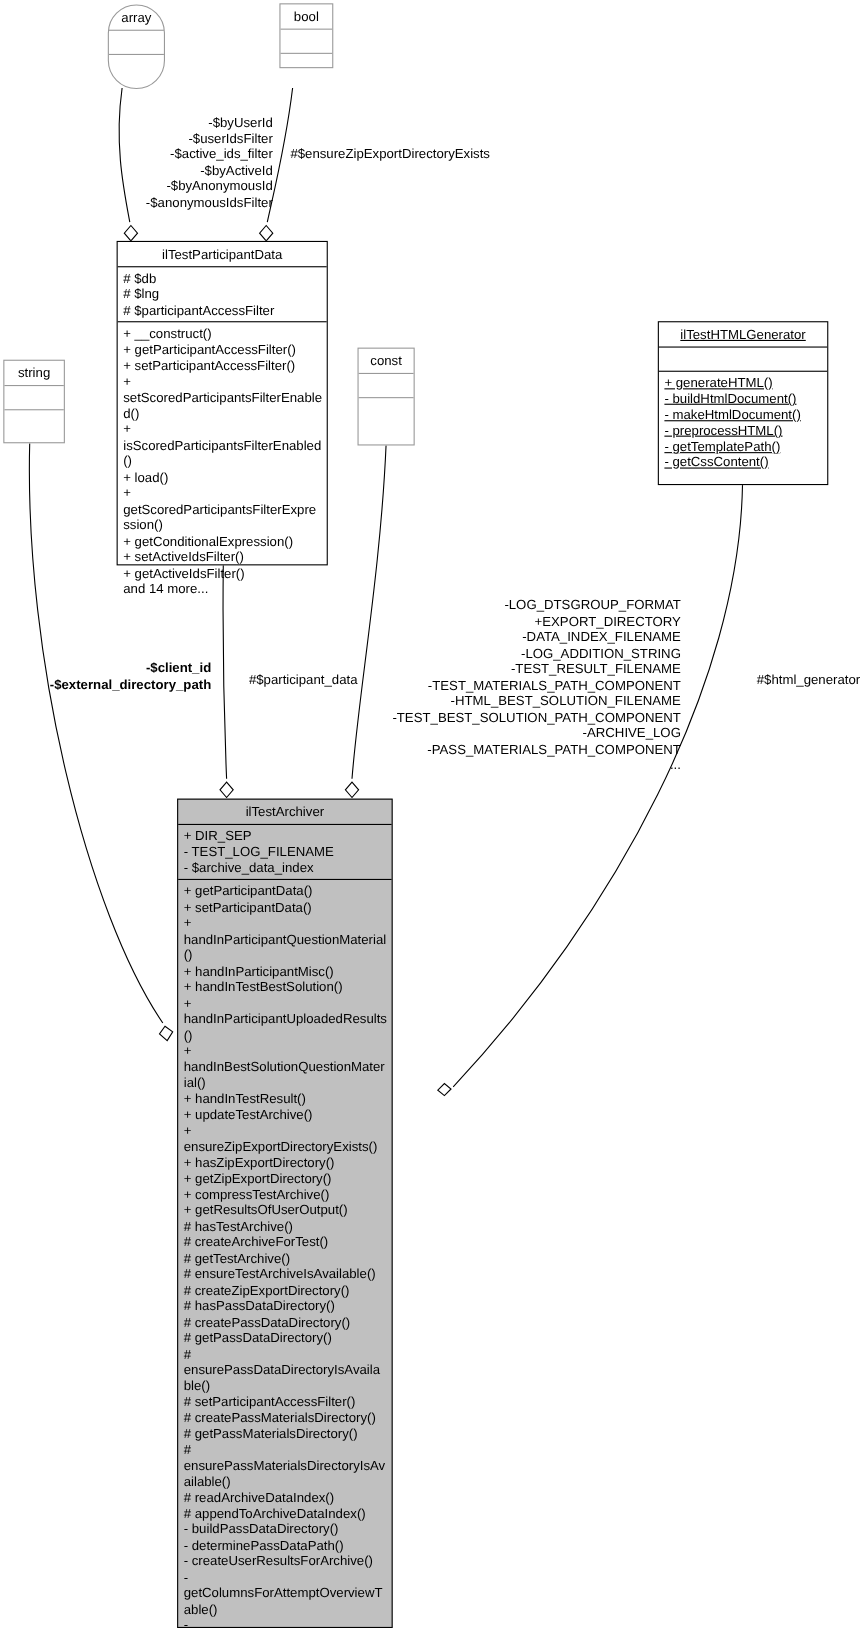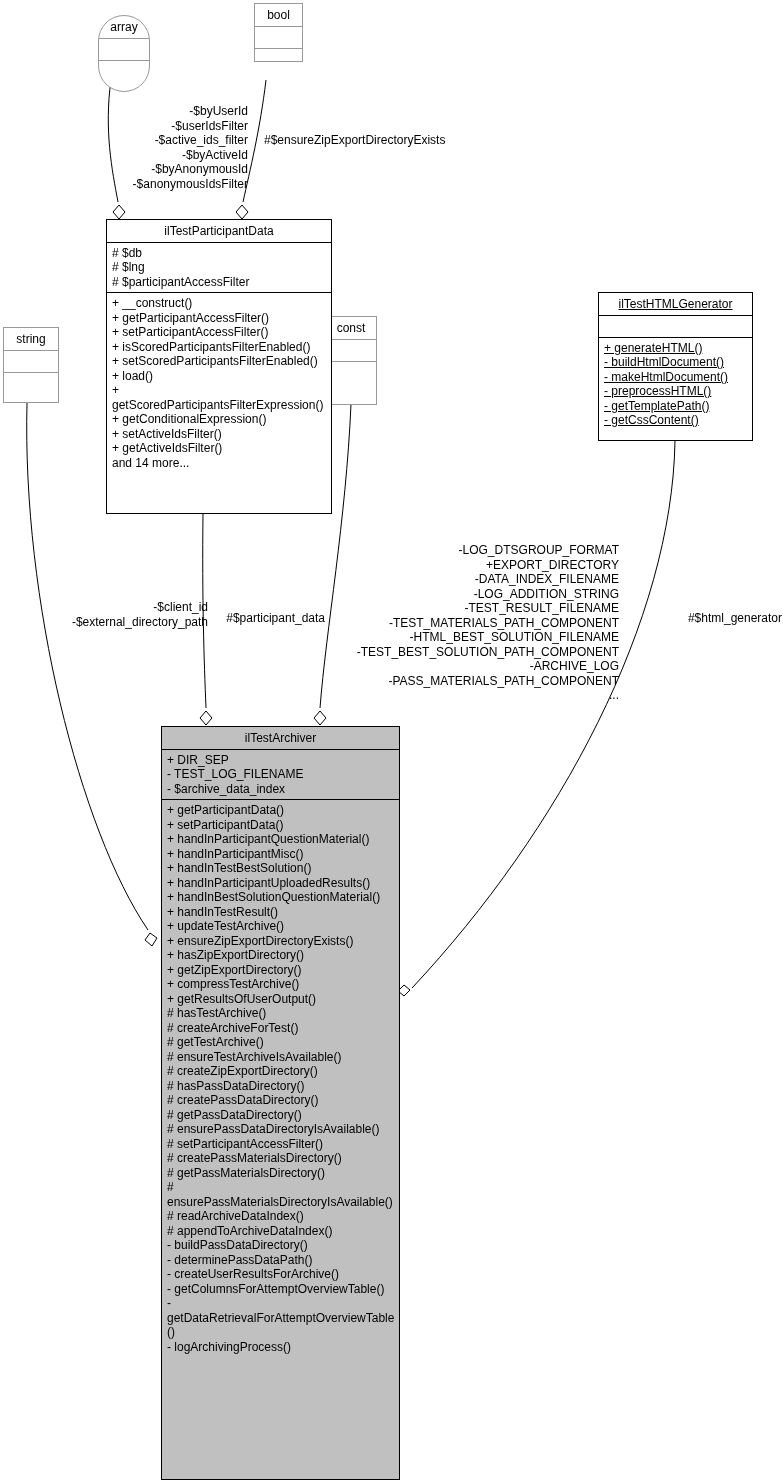--- a/index.html
+++ b/index.html
@@ -97,21 +97,21 @@
     <path d="M203,513 C202,600 204,660 206,708" fill="none" stroke="#000000" stroke-width="1"></path>
     <polygon points="206,711 212,718 206,725 200,718" fill="#ffffff" stroke="#000000" stroke-width="1"></polygon>
 
     <path d="M351,404 C346,520 326,630 320,708" fill="none" stroke="#000000" stroke-width="1"></path>
     <polygon points="320,711 326,718 320,725 314,718" fill="#ffffff" stroke="#000000" stroke-width="1"></polygon>
 
     <path d="M675,441 C672,620 560,830 412,988" fill="none" stroke="#000000" stroke-width="1"></path>
     <polygon points="410,990 404,996 398,991 404,985" fill="#ffffff" stroke="#000000" stroke-width="1"></polygon>
   </svg>
 
-  <div class="uml-box" style="left:98px; top:15px; width:52px; height:77px;border-radius:26px;">
+  <div class="uml-box" style="left:98px; top:4px; width:52px; height:77px;border-radius:26px;">
     <div class="uml-title">array</div>
     <div class="uml-sep"></div>
     <div class="uml-section empty"></div>
     <div class="uml-sep"></div>
     <div class="uml-section empty"></div>
   </div>
 
   <div class="uml-box" style="left:254px; top:3px; width:49px; height:59px;">
     <div class="uml-title">bool</div>
     <div class="uml-sep"></div>
@@ -129,35 +129,35 @@
   </div>
 
   <div class="uml-box" style="left:325px; top:316px; width:52px; height:89px;">
     <div class="uml-title">const</div>
     <div class="uml-sep"></div>
     <div class="uml-section empty"></div>
     <div class="uml-sep"></div>
     <div class="uml-section empty"></div>
   </div>
 
-  <div class="uml-box solid" style="left:106px; top:219px; width:226px; height:295px;">
+  <div class="uml-box solid" style="left:106px; top:219px; width:192px; height:295px;">
     <div class="uml-title">ilTestParticipantData</div>
     <div class="uml-sep"></div>
     <div class="uml-section">
         <div class="row"># $db</div>
         <div class="row"># $lng</div>
         <div class="row"># $participantAccessFilter</div>
       </div>
     <div class="uml-sep"></div>
     <div class="uml-section">
         <div class="row">+ __construct()</div>
         <div class="row">+ getParticipantAccessFilter()</div>
         <div class="row">+ setParticipantAccessFilter()</div>
+        <div class="row">+ setScoredParticipantsFilterEnabled()</div>
         <div class="row">+ isScoredParticipantsFilterEnabled()</div>
-        <div class="row">+ setScoredParticipantsFilterEnabled()</div>
         <div class="row">+ load()</div>
         <div class="row">+ getScoredParticipantsFilterExpression()</div>
         <div class="row">+ getConditionalExpression()</div>
         <div class="row">+ setActiveIdsFilter()</div>
         <div class="row">+ getActiveIdsFilter()</div>
         <div class="row">and 14 more...</div>
       </div>
   </div>
 
   <div class="uml-box solid" style="left:598px; top:292px; width:155px; height:149px;text-decoration:underline;">
@@ -168,21 +168,21 @@
     <div class="uml-section">
         <div class="row">+ generateHTML()</div>
         <div class="row">- buildHtmlDocument()</div>
         <div class="row">- makeHtmlDocument()</div>
         <div class="row">- preprocessHTML()</div>
         <div class="row">- getTemplatePath()</div>
         <div class="row">- getCssContent()</div>
       </div>
   </div>
 
-  <div class="uml-box filled" style="left:161px; top:726px; width:239px; height:754px;">
+  <div class="uml-box filled" style="left:161px; top:726px; width:196px; height:754px;">
     <div class="uml-title">ilTestArchiver</div>
     <div class="uml-sep"></div>
     <div class="uml-section">
         <div class="row">+ DIR_SEP</div>
         <div class="row">- TEST_LOG_FILENAME</div>
         <div class="row">- $archive_data_index</div>
       </div>
     <div class="uml-sep"></div>
     <div class="uml-section">
         <div class="row">+ getParticipantData()</div>
@@ -225,21 +225,21 @@
 
   <div class="edge-label" style="left:108px; top:104px; width:140px;">-$byUserId
 -$userIdsFilter
 -$active_ids_filter
 -$byActiveId
 -$byAnonymousId
 -$anonymousIdsFilter</div>
 
   <div class="edge-label" style="left:264px; top:133px; width:164px;">#$ensureZipExportDirectoryExists</div>
 
-  <div class="edge-label" style="left:32px; top:600px; width:176px;">-$client_id
+  <div class="edge-label" style="left:16px; top:600px; width:176px;font-weight:bold;">-$client_id
 -$external_directory_path</div>
 
   <div class="edge-label" style="left:205px; top:611px; width:120px;">#$participant_data</div>
 
   <div class="edge-label" style="left:327px; top:543px; width:292px;">-LOG_DTSGROUP_FORMAT
 +EXPORT_DIRECTORY
 -DATA_INDEX_FILENAME
 -LOG_ADDITION_STRING
 -TEST_RESULT_FILENAME
 -TEST_MATERIALS_PATH_COMPONENT

